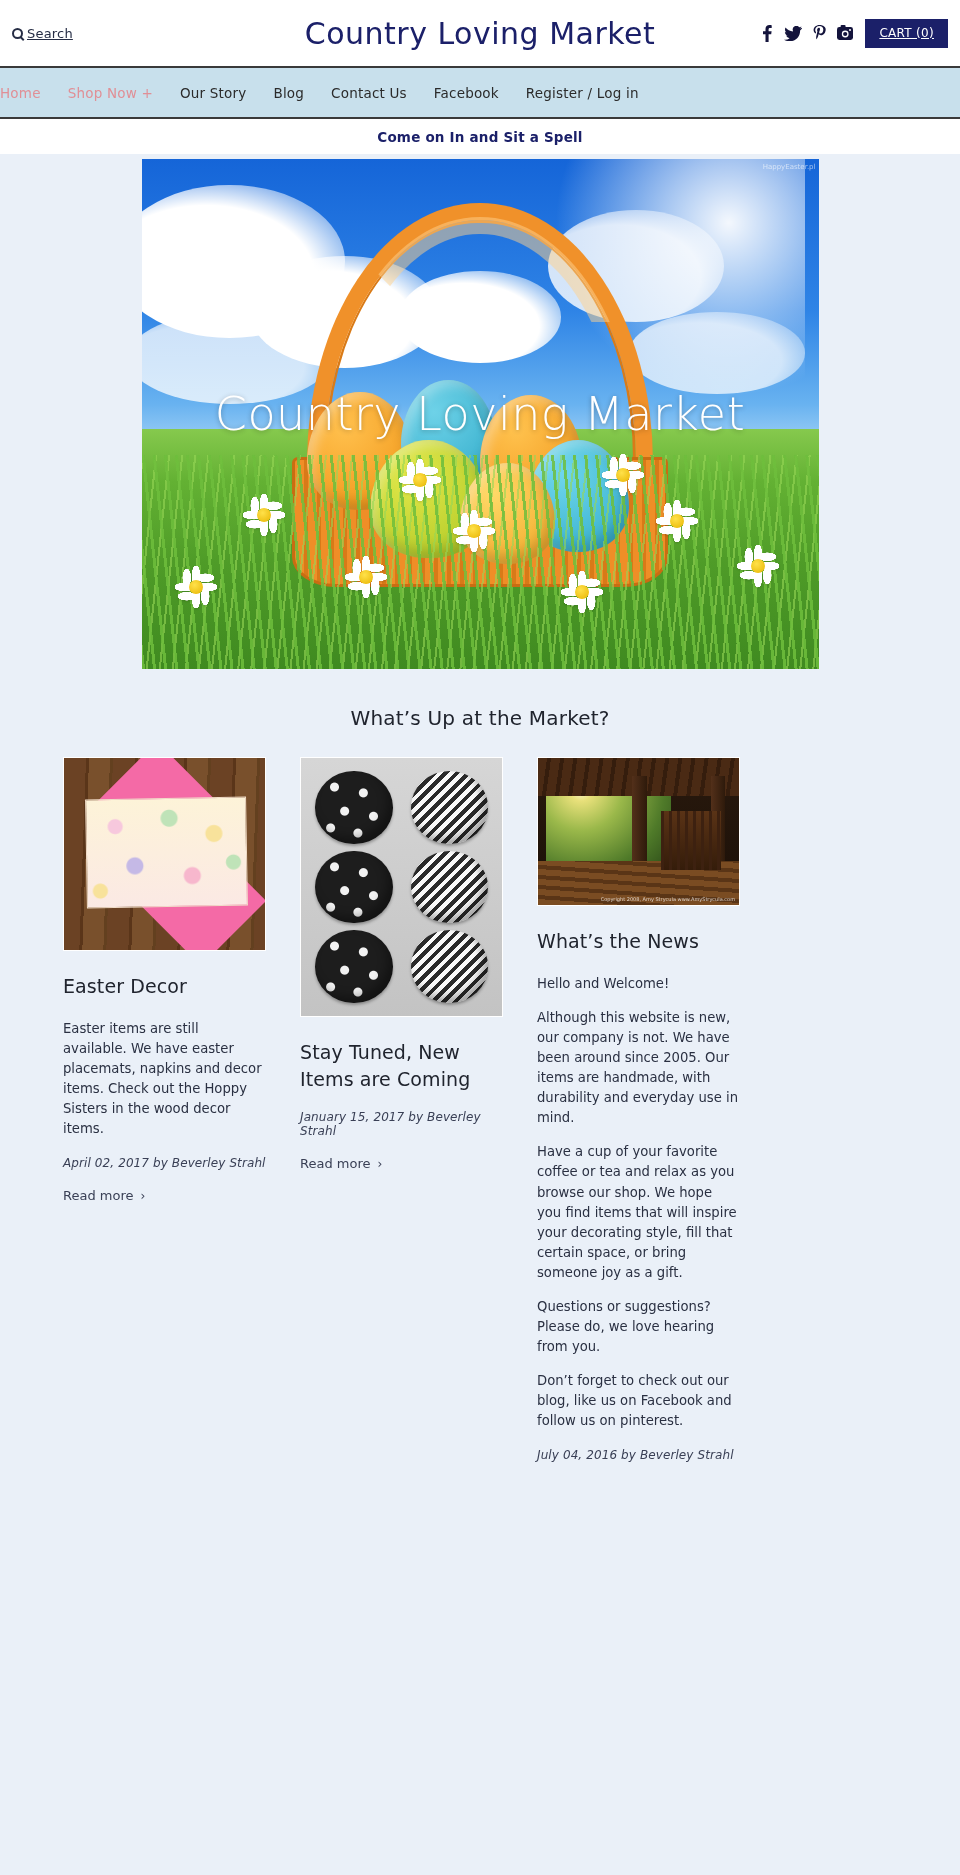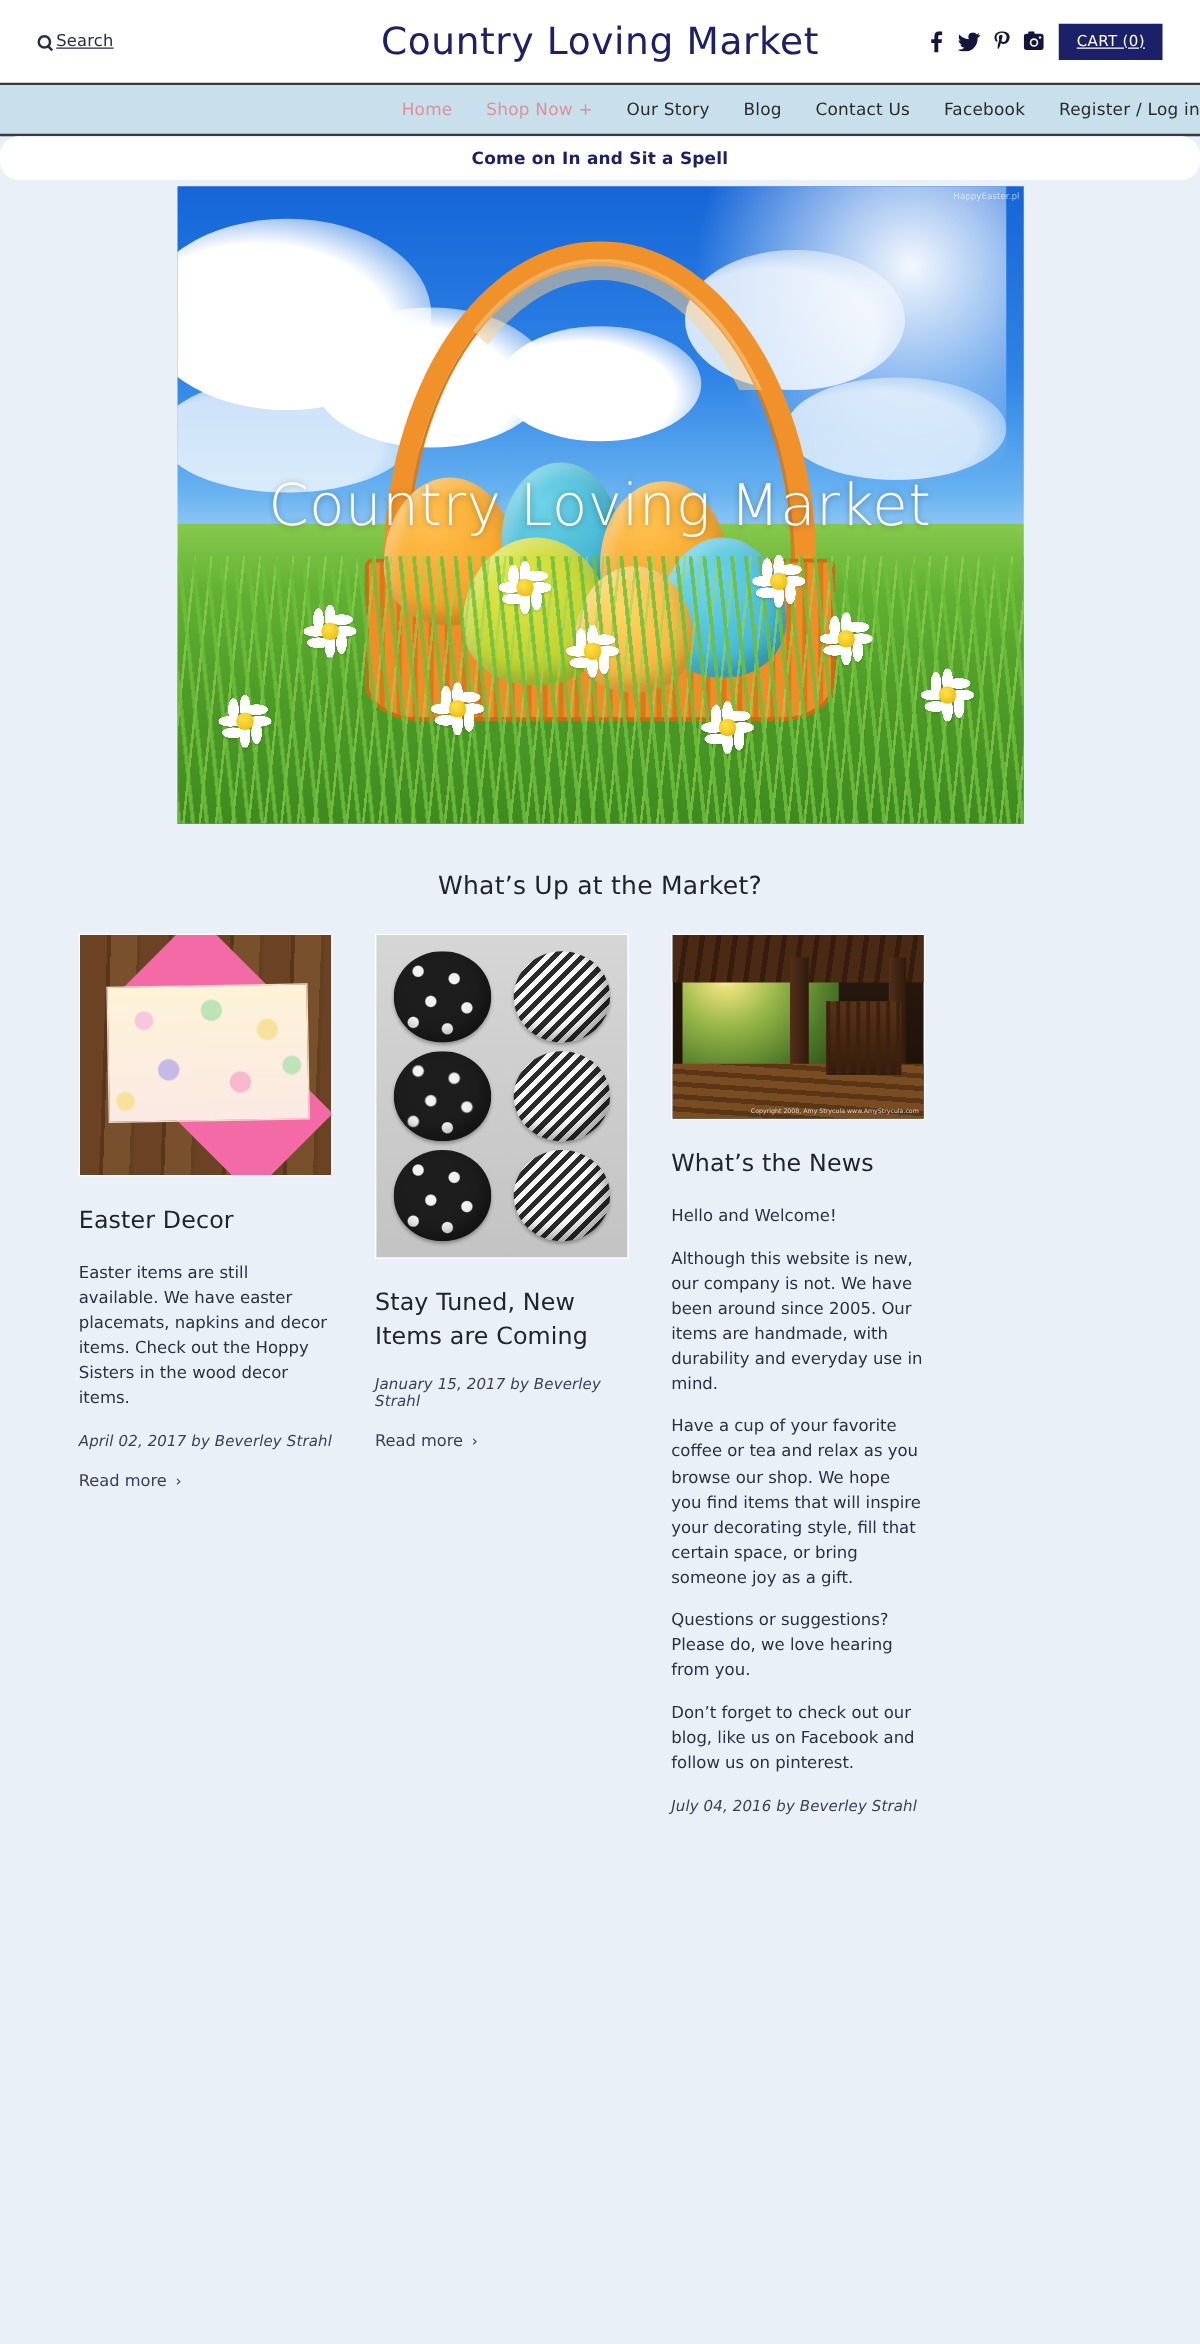--- a/index.html
+++ b/index.html
@@ -10,21 +10,21 @@
   }
   body { width: 960px; height: 1875px; overflow: hidden; position: relative; }
 
   
   .topbar {
     height: 66px;
     background: #ffffff;
     display: flex;
     align-items: center;
     position: relative;
-    padding: 0 30px;
+    padding: 0 12px;
   }
   .search-link {
     display: flex;
     align-items: center;
     gap: 4px;
     color: #262d45;
     font-size: 13px;
     letter-spacing: .2px;
   }
   .search-link .mag {
@@ -70,24 +70,24 @@
     padding: 8px 14px;
     min-width: 70px;
     letter-spacing: .3px;
   }
 
   
   .navwrap {
     background: #c8e0ec;
     border-top: 2px solid #3a3a3a;
     border-bottom: 2px solid #3a3a3a;
-    height: 43px;
+    height: 53px;
     display: flex;
     align-items: center;
-    justify-content: flex-end;
+    justify-content: flex-start;
   }
   .nav { display: flex; align-items: center; gap: 27px; }
   .nav a {
     font-size: 13.5px;
     color: #2b2b2b;
     text-decoration: none;
     letter-spacing: .2px;
   }
   .nav a.accent { color: #e08f96; }
 
@@ -95,21 +95,20 @@
   .tagline {
     background: #ffffff;
     height: 35px;
     display: flex;
     align-items: center;
     justify-content: center;
     font-size: 13.5px;
     color: #1b2069;
     font-weight: bold;
     letter-spacing: .2px;
-    border-radius: 15px;
   }
 
   
   .hero-outer { padding: 5px 0 0 0; background: #eaf0f8; }
   .hero {
     width: 677px;
     height: 510px;
     margin: 0 auto;
     position: relative;
     overflow: hidden;

